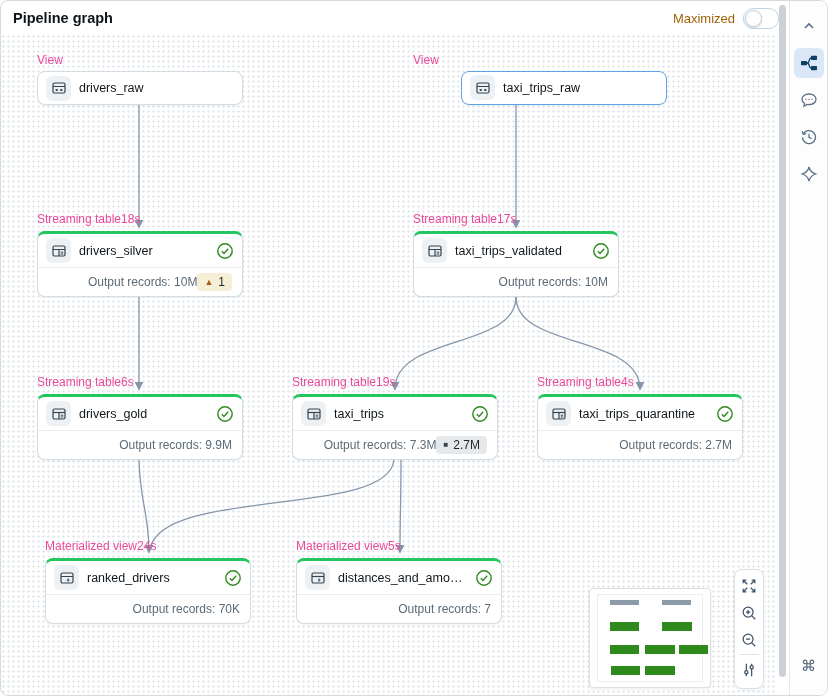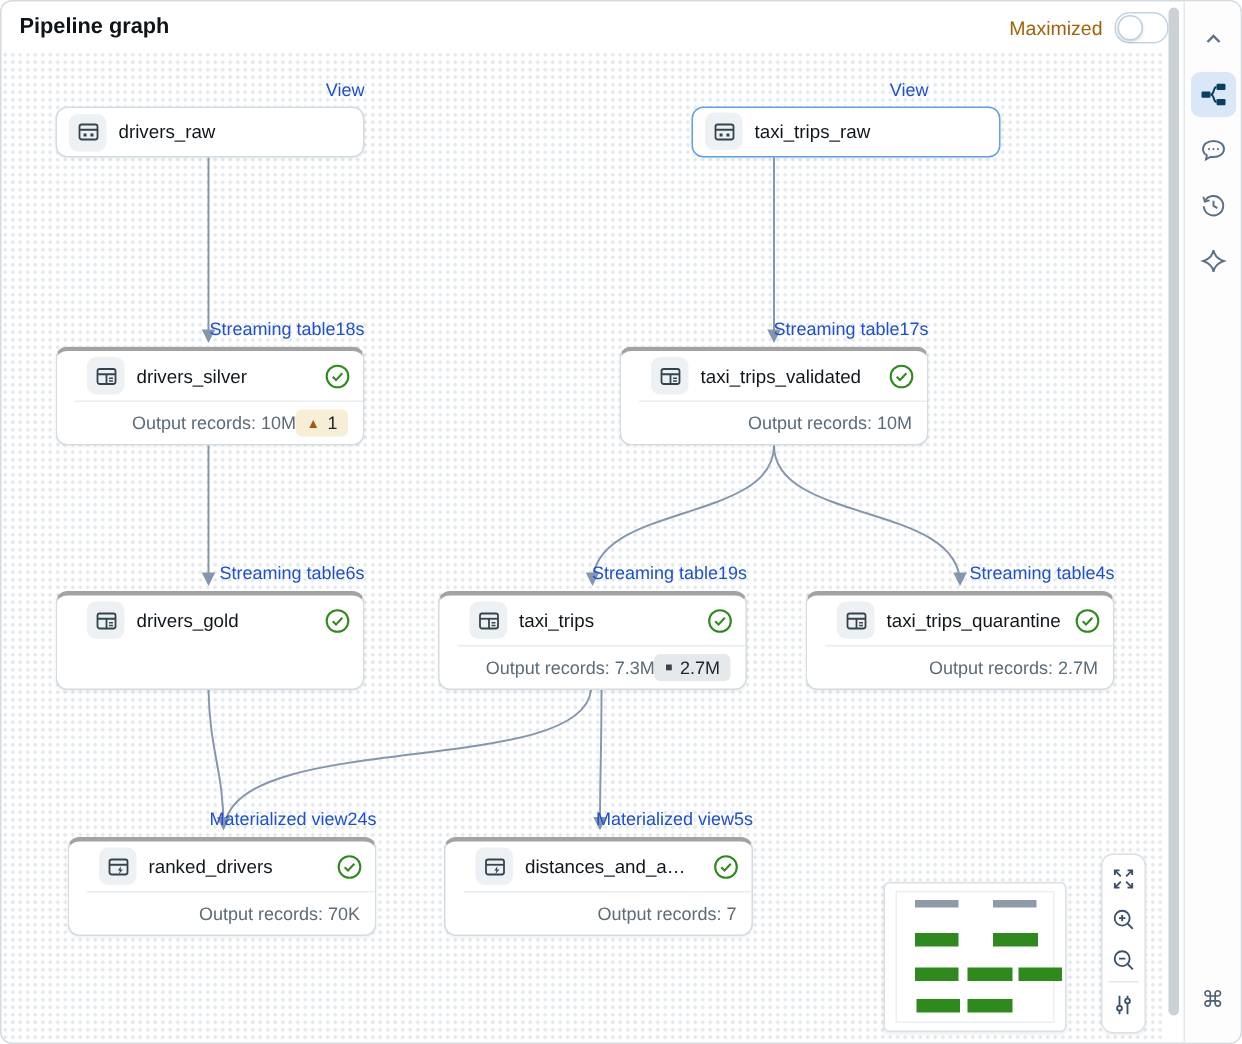--- a/index.html
+++ b/index.html
@@ -8,25 +8,25 @@
     background-image:radial-gradient(circle,#e4e9ed 1px,transparent 1.1px);background-size:5px 5px;}
   .header{position:absolute;top:0;left:0;width:788px;height:34px;display:flex;align-items:center;
     justify-content:space-between;padding:0 10px 0 12px;box-sizing:border-box;z-index:6;text-align:center;}
   .title{font-size:14.5px;font-weight:bold;color:#0e1418;}
   .hright{display:flex;align-items:center;gap:8px;}
   .hlabel{font-size:13px;color:#a16207;}
   .toggle{width:34px;height:19px;border:1px solid #c1d4e3;border-radius:10px;background:#fff;position:relative;}
   .knob{position:absolute;left:1px;top:1px;width:15px;height:15px;border-radius:50%;background:#fff;
     border:1px solid #bccfdd;box-shadow:0 1px 2px rgba(20,40,60,.18);}
   svg.edges{position:absolute;left:0;top:0;z-index:1;pointer-events:none;}
-  .nlabel{position:absolute;display:flex;justify-content:flex-end;font-size:12px;color:#1d4ed8;z-index:2;}
+  .nlabel{position:absolute;display:flex;justify-content:flex-start;font-size:12px;color:#ec4899;z-index:2;}
   .node{position:absolute;background:#fff;border:1px solid #d4dbe1;border-radius:8px;box-sizing:border-box;z-index:3;
     box-shadow:0 1px 2px rgba(15,30,45,.06);cursor:pointer;}
   .node.sel{border:1.5px solid #5da2e6;margin-left:48px;}
-  .node.gtop{border-top:3px solid #a3a3a3;padding-left:12px;}
+  .node.gtop{border-top:3px solid #22c55e;}
   .nrow{display:flex;align-items:center;gap:8px;height:34px;padding:0 8px;}
   .node.gtop .nrow{height:33px;}
   .nicon{width:25px;height:25px;border-radius:6px;background:#eef1f4;display:flex;align-items:center;justify-content:center;flex:none;}
   .nname{font-size:12.5px;color:#10171c;flex:1;white-space:nowrap;overflow:hidden;text-overflow:ellipsis;}
   .ncheck{flex:none;width:18px;height:18px;}
   .nfoot{display:flex;align-items:center;justify-content:flex-end;border-top:1px solid #e9edf0;
     padding:0 10px;height:27px;font-size:12px;color:#5b6b77;}
   .badge{display:inline-flex;align-items:center;gap:5px;font-size:12px;color:#1d2429;border-radius:4px;padding:1px 7px;line-height:16px;}
   .badge.warn{background:#f7eed6;}
   .badge.warn .bicon{color:#a35c17;font-size:9px;}
@@ -193,20 +193,23 @@
         </svg>
       </span>
       <span class="nname">drivers_gold</span>
       <span class="ncheck">
         <svg width="18" height="18" viewBox="0 0 18 18" fill="none">
             <circle cx="9" cy="9" r="7.2" stroke="#2f8a1e" stroke-width="1.4"></circle>
             <path d="M5.8 9.2 L8 11.4 L12.2 6.8" stroke="#2f8a1e" stroke-width="1.4"></path>
           </svg>
       </span>
     </div>
+    <div class="nfoot">
+        <span>Output records: 9.9M</span>
+      </div>
   </div>
 
   <div class="nlabel" style="left:291px;top:374px;width:206px">
     <span>Streaming table</span>
       <span>19s</span>
   </div>
   <div class="node gtop" style="left:291px;top:393px;width:206px;height:66px">
     <div class="nrow">
       <span class="nicon">
         <svg width="16" height="16" viewBox="0 0 16 16" fill="none" stroke="#33444f" stroke-width="1.2">

